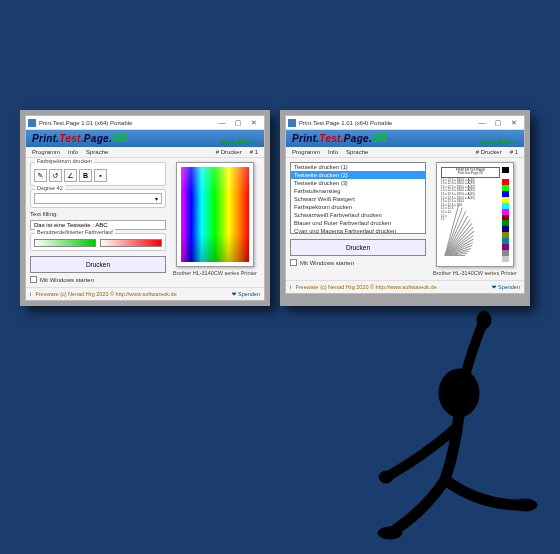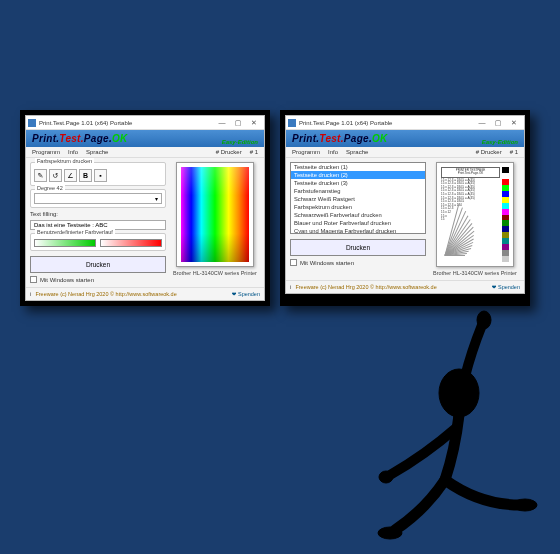--- a/index.html
+++ b/index.html
@@ -1,18 +1,18 @@
 <!DOCTYPE html>
 <html><head>
 <meta charset="utf-8">
 <style>
   * { box-sizing: border-box; margin: 0; padding: 0; }
   body { width: 560px; height: 554px; background: #1a3d6d; font-family: Tahoma, sans-serif; font-size: 7px; position: relative; overflow: hidden; }
   .screenshots { position: absolute; top: 110px; left: 20px; display: flex; gap: 10px; }
-  .card { background: #000000; padding: 5px; box-shadow: 6px 6px 10px rgba(0,0,0,.6); }
+  .card { background: #a3a3a3; padding: 5px; box-shadow: 6px 6px 10px rgba(0,0,0,.6); }
   .win { width: 240px; background: #fff; border: 1px solid #bbb; }
   .titlebar { display: flex; align-items: center; background: #fff; border-bottom: 1px solid #ddd; height: 14px; padding: 0 2px; }
   .ticon { width: 8px; height: 8px; background: #3a7abf; margin-right: 3px; }
   .ttxt { flex: 1; font-size: 6px; color: #333; white-space: nowrap; overflow: hidden; }
   .wbtn { width: 16px; height: 12px; display: flex; align-items: center; justify-content: center; color: #555; font-size: 7px; }
   .header { background: linear-gradient(#4a8fd4,#2a6fb8); padding: 3px 6px; position: relative; }
   .logo { font-size: 10px; font-weight: bold; font-style: italic; letter-spacing: .3px; }
   .logo .p1 { color: #003; } .logo .p2 { color: #c00; } .logo .p3 { color: #003; } .logo .ok { color: #0c0; }
   .edition { position: absolute; right: 6px; bottom: 2px; color: #0a0; font-size: 6px; font-style: italic; font-weight: bold; }
   .menubar { display: flex; gap: 8px; background: #f4f4f4; padding: 2px 6px; border-bottom: 1px solid #ddd; font-size: 6px; color: #333; }

